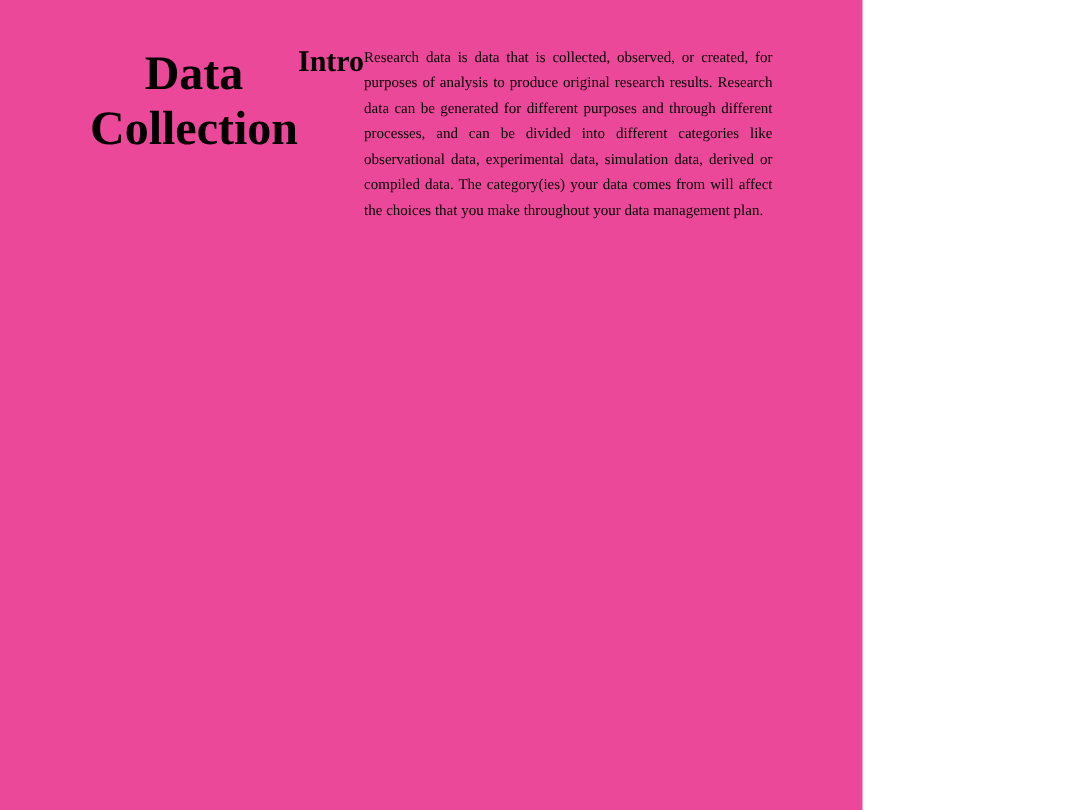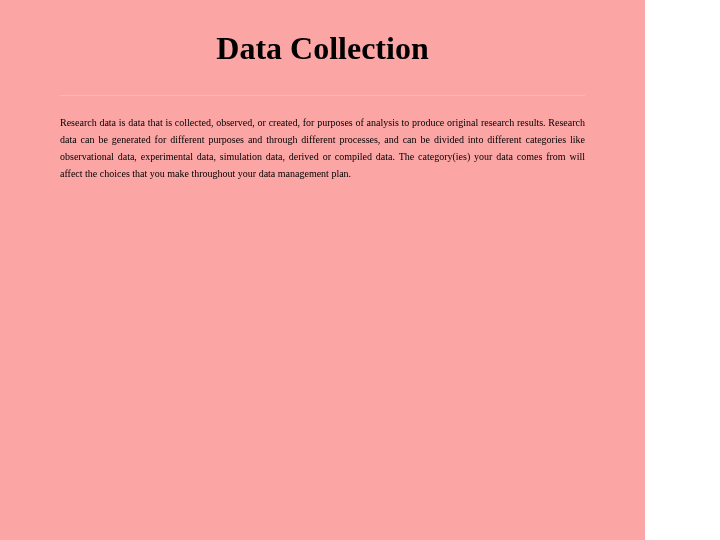--- a/index.html
+++ b/index.html
@@ -10,26 +10,25 @@
 
     body {
       width: 720px;
       height: 540px;
       background: #ffffff;
       font-family: 'Times New Roman', Times, serif;
       overflow: hidden;
     }
 
     .page-container {
-      width: 645px;
+      width: 575px;
       height: 540px;
-      background: #fca5a5;
+      background: #ec4899;
       padding: 30px 60px 30px 60px;
       display: flex;
-      flex-direction: column;
     }
 
     .page-title {
       font-size: 32px;
       font-weight: bold;
       text-align: center;
       color: #000000;
       margin-bottom: 28px;
       font-family: 'Times New Roman', Times, serif;
     }
@@ -56,18 +55,19 @@
       font-family: 'Times New Roman', Times, serif;
     }
   </style>
 </head>
 <body>
 
 <div class="page-container">
 
   <h1 class="page-title">Data Collection</h1>
 
+  <h2 class="section-heading">Intro</h2>
 
   <hr class="divider">
 
   <p class="body-text">Research data is data that is collected, observed, or created, for purposes of analysis to produce original research results. Research data can be generated for different purposes and through different processes, and can be divided into different categories like observational data, experimental data, simulation data, derived or compiled data. The category(ies) your data comes from will affect the choices that you make throughout your data management plan.</p>
 
 </div>
 
 </body></html>

